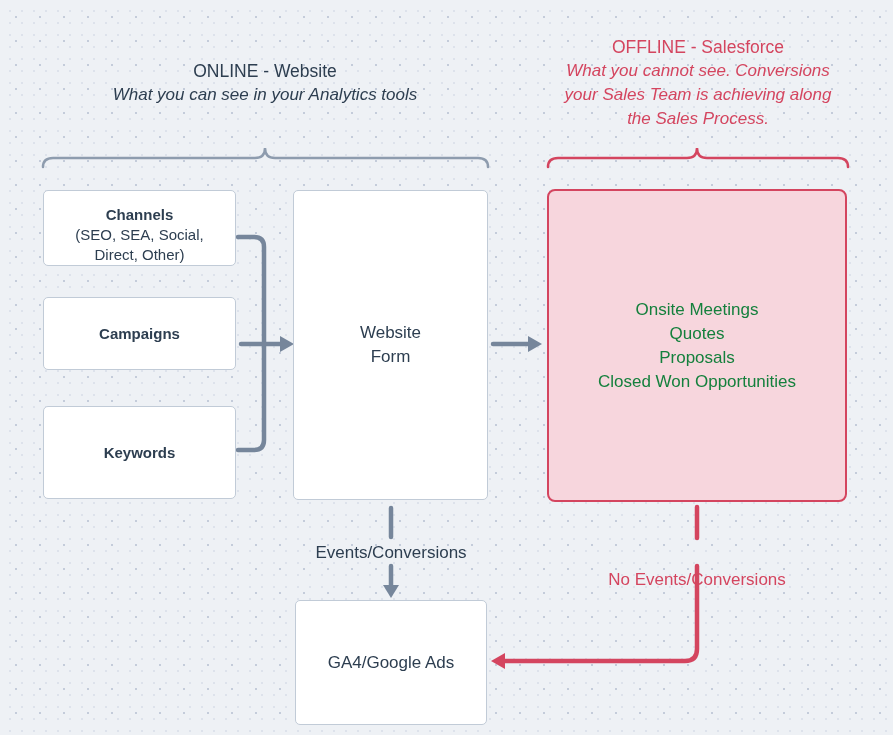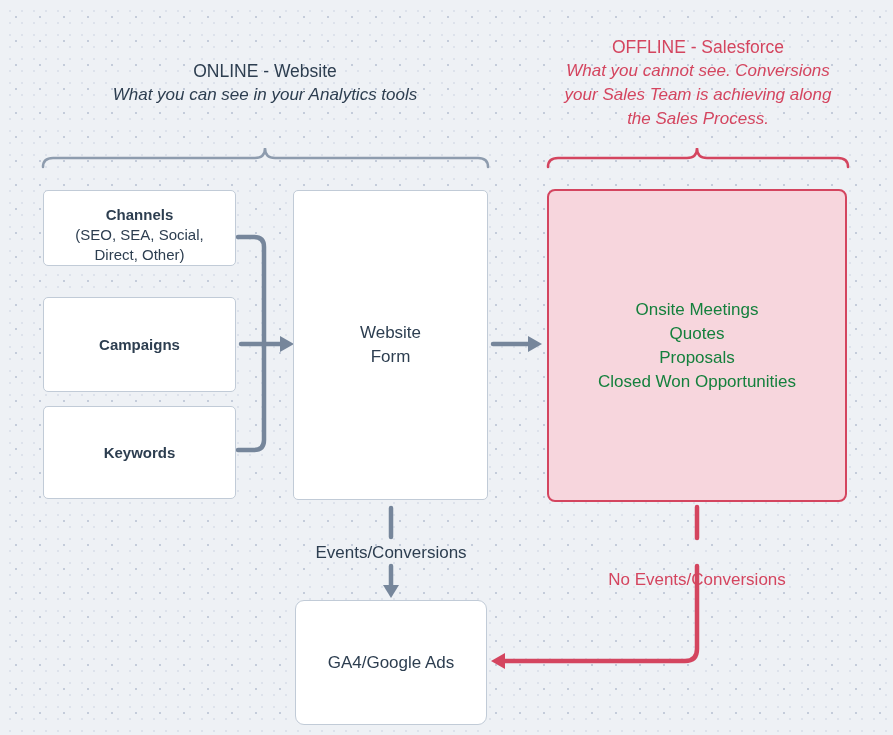--- a/index.html
+++ b/index.html
@@ -54,32 +54,32 @@
     display: flex;
     flex-direction: column;
     align-items: center;
     justify-content: center;
     text-align: center;
   }
   .box.small { font-size: 15px; line-height: 20px; }
   .box .box-title { font-weight: 700; }
   .box .box-detail { font-weight: 400; padding: 0 12px; }
   .channels-box { left: 43px; top: 190px; width: 193px; height: 76px; justify-content: flex-end; }
-  .campaigns-box { left: 43px; top: 297px; width: 193px; height: 95px; }
+  .campaigns-box { left: 43px; top: 297px; width: 193px; height: 73px; }
   .keywords-box { left: 43px; top: 406px; width: 193px; height: 93px; }
   .form-box { left: 293px; top: 190px; width: 195px; height: 310px; font-size: 17px; line-height: 24px; }
   .offline-box {
     left: 547px; top: 189px; width: 300px; height: 313px;
     background: #f7d6dd;
     border: 2px solid #d4455f;
     border-radius: 8px;
     font-size: 17px; line-height: 24px;
     color: #15803d;
   }
-  .ga-box { left: 295px; top: 600px; width: 192px; height: 125px; font-size: 17px; line-height: 24px; border-radius: 9px; }
+  .ga-box { left: 295px; top: 600px; width: 192px; height: 125px; font-size: 17px; line-height: 24px; }
   .flow-label {
     position: absolute;
     text-align: center;
     font-size: 17px;
     line-height: 19px;
   }
   .events-label { left: 291px; top: 543px; width: 200px; color: #2d3e50; }
   .no-events-label { left: 547px; top: 570px; width: 300px; color: #d4455f; }
 </style>
 </head>

